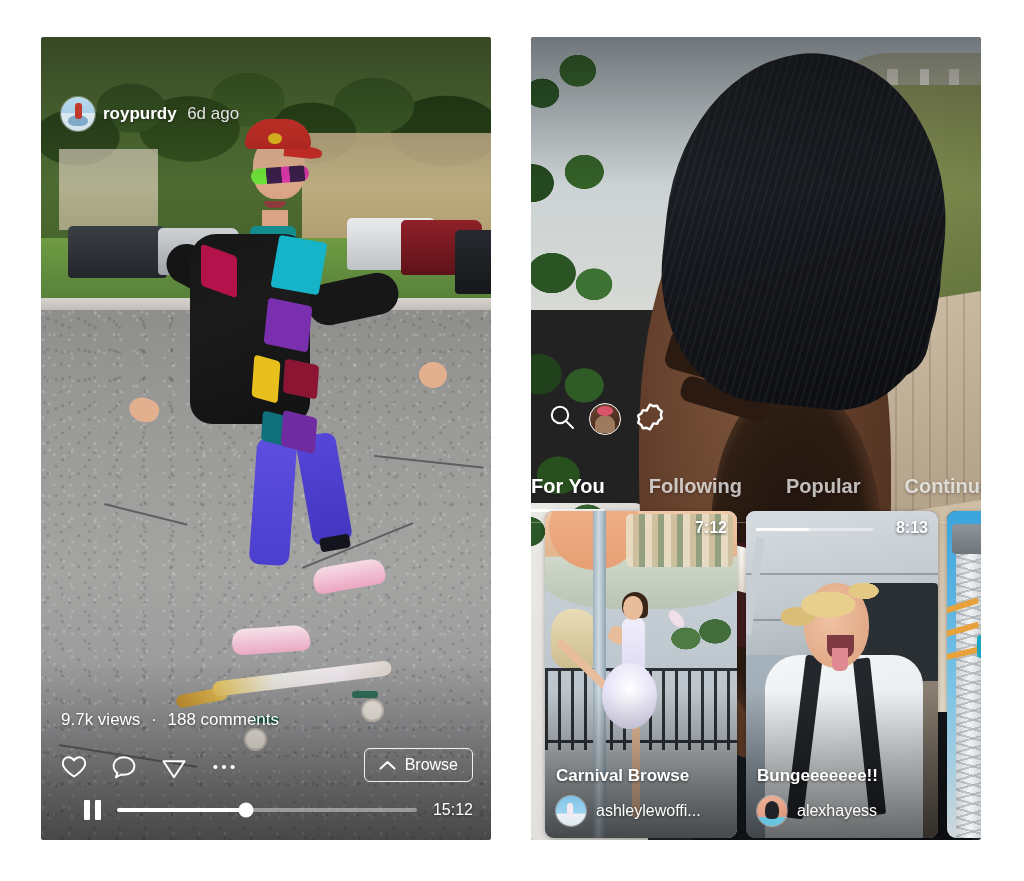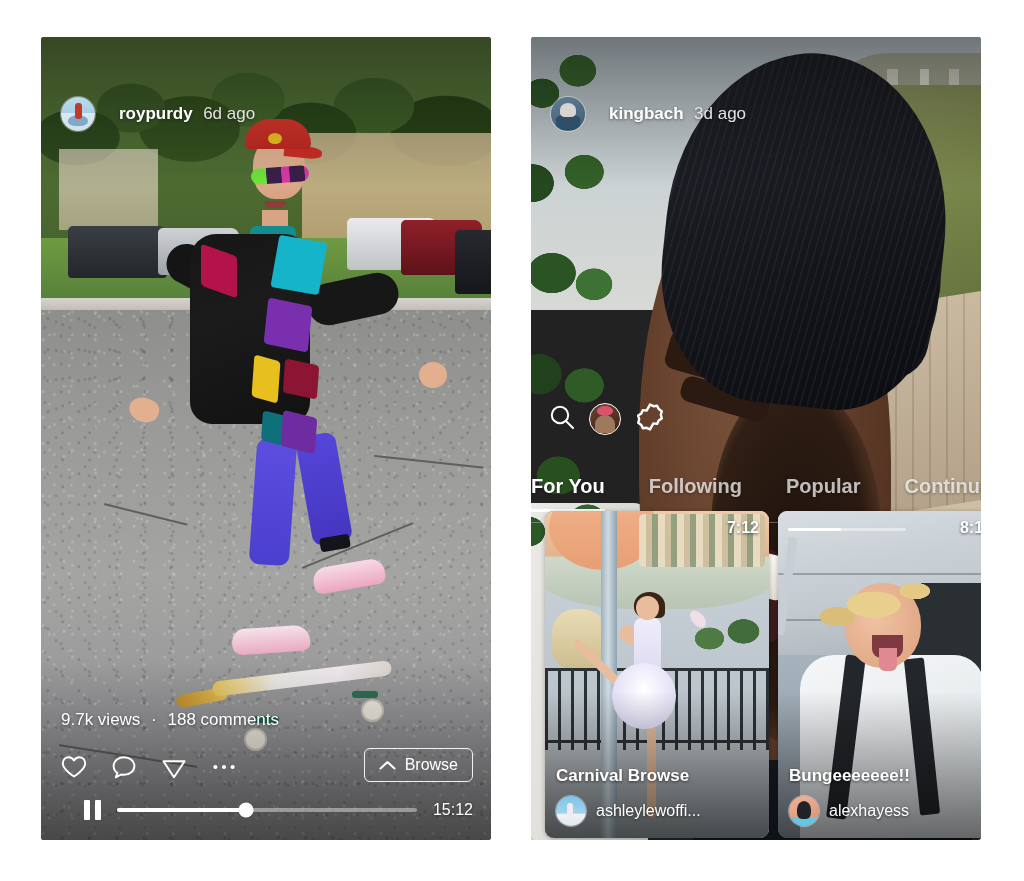--- a/index.html
+++ b/index.html
@@ -175,21 +175,21 @@
     background:linear-gradient(160deg,#171a20,#0c0e12);border-radius:40px 20px 0 0;}
 
   
   .topgrad{position:absolute;left:0;top:0;width:100%;height:150px;
     background:linear-gradient(rgba(0,0,0,.42),rgba(0,0,0,0));}
   .botgrad{position:absolute;left:0;bottom:0;width:100%;height:180px;
     background:linear-gradient(rgba(0,0,0,0),rgba(0,0,0,.45));}
   .vid-title{position:absolute;left:20px;top:21px;color:#fff;font-size:21px;font-weight:bold;
     letter-spacing:-.2px;text-shadow:0 1px 3px rgba(0,0,0,.45);}
   .chev-down{display:inline-block;margin-left:9px;vertical-align:3px;}
-  .meta-row{position:absolute;left:20px;top:60px;display:flex;align-items:center;gap:24px;}
+  .meta-row{position:absolute;left:20px;top:60px;display:flex;align-items:center;gap:8px;}
   .avatar{width:34px;height:34px;border-radius:50%;overflow:hidden;flex:none;position:relative;
     box-shadow:0 0 0 1px rgba(255,255,255,.35);}
   .av-roypurdy{background:linear-gradient(180deg,#bcdcef 0%,#a8cfe6 46%,#dce9f0 47%,#cfe0ea 100%);}
   .av-roypurdy:after{content:"";position:absolute;left:40%;top:18%;width:22%;height:48%;
     background:#c0392b;border-radius:3px;}
   .av-roypurdy:before{content:"";position:absolute;left:20%;top:52%;width:60%;height:34%;
     background:#7fa9c9;border-radius:50% 50% 40% 40%;}
   .av-kingbach{background:linear-gradient(160deg,#5f7f96,#3d5a70);}
   .av-kingbach:after{content:"";position:absolute;left:26%;top:18%;width:48%;height:40%;
     background:#d8d4cf;border-radius:50% 50% 30% 30%;}
@@ -224,21 +224,21 @@
   .hdr-avatar:before{content:"";position:absolute;left:16%;top:36%;width:68%;height:62%;
     background:#9d7a5e;border-radius:50% 50% 20% 20%;}
   .tabs{position:absolute;left:0;right:0;top:438px;height:48px;display:flex;align-items:flex-start;
     box-sizing:border-box;gap:44px;overflow:hidden;}
   .tab{color:rgba(255,255,255,.72);font-size:20px;font-weight:bold;white-space:nowrap;position:relative;
     padding-bottom:14px;text-shadow:0 1px 3px rgba(0,0,0,.35);}
   .tab.active{color:#fff;}
   .tab.active:after{content:"";position:absolute;left:0;right:0;bottom:0;height:3px;background:#fff;border-radius:2px;}
   .tabline{position:absolute;left:0;right:0;top:485px;height:1px;background:rgba(255,255,255,.3);}
   .cards{position:absolute;left:14px;right:0;top:474px;display:flex;gap:9px;}
-  .card{width:224px;height:327px;border-radius:9px;overflow:hidden;position:relative;flex:none;
+  .card{width:192px;height:327px;border-radius:9px;overflow:hidden;position:relative;flex:none;
     background:#1d2228;box-shadow:0 1px 5px rgba(0,0,0,.3);}
   .card.partial{width:52px;}
   .card-grad{position:absolute;left:0;bottom:0;width:100%;height:45%;
     background:linear-gradient(rgba(0,0,0,0),rgba(0,0,0,.55));}
   .card-dur{position:absolute;right:10px;top:8px;color:#fff;font-size:16px;font-weight:bold;
     text-shadow:0 1px 3px rgba(0,0,0,.6);}
   .card-prog{position:absolute;left:10px;top:17px;width:118px;height:3px;border-radius:2px;
     background:rgba(255,255,255,.45);}
   .card-prog i{display:block;height:100%;border-radius:2px;background:#fff;}
   .card-title{position:absolute;left:11px;bottom:52px;color:#fff;font-size:17px;font-weight:bold;
@@ -475,27 +475,20 @@
       <div class="kb-eye"></div>
       <div class="kb-mouth"></div>
       <div class="kb-teeth"></div>
       <div class="kb-brim"></div>
       <div class="kb-beanie"></div>
     </div>
 
     <div class="topgrad"></div>
 
 
-    <div class="meta-row">
-      <div class="avatar av-kingbach"></div>
-      <div>
-        <span class="uname">kingbach</span>
-        <span class="ustamp">3d ago</span>
-      </div>
-    </div>
 
     <div class="searchbar">
       <span>
         <svg width="26" height="26" viewBox="0 0 26 26">
             <circle cx="11" cy="11" r="8.2" fill="none" stroke="#fff" stroke-width="2"></circle>
             <path d="M17.2 17.2 L24 24" stroke="#fff" stroke-width="2" stroke-linecap="round"></path>
           </svg>
       </span>
       <span class="hdr-avatar"></span>
       <span>

